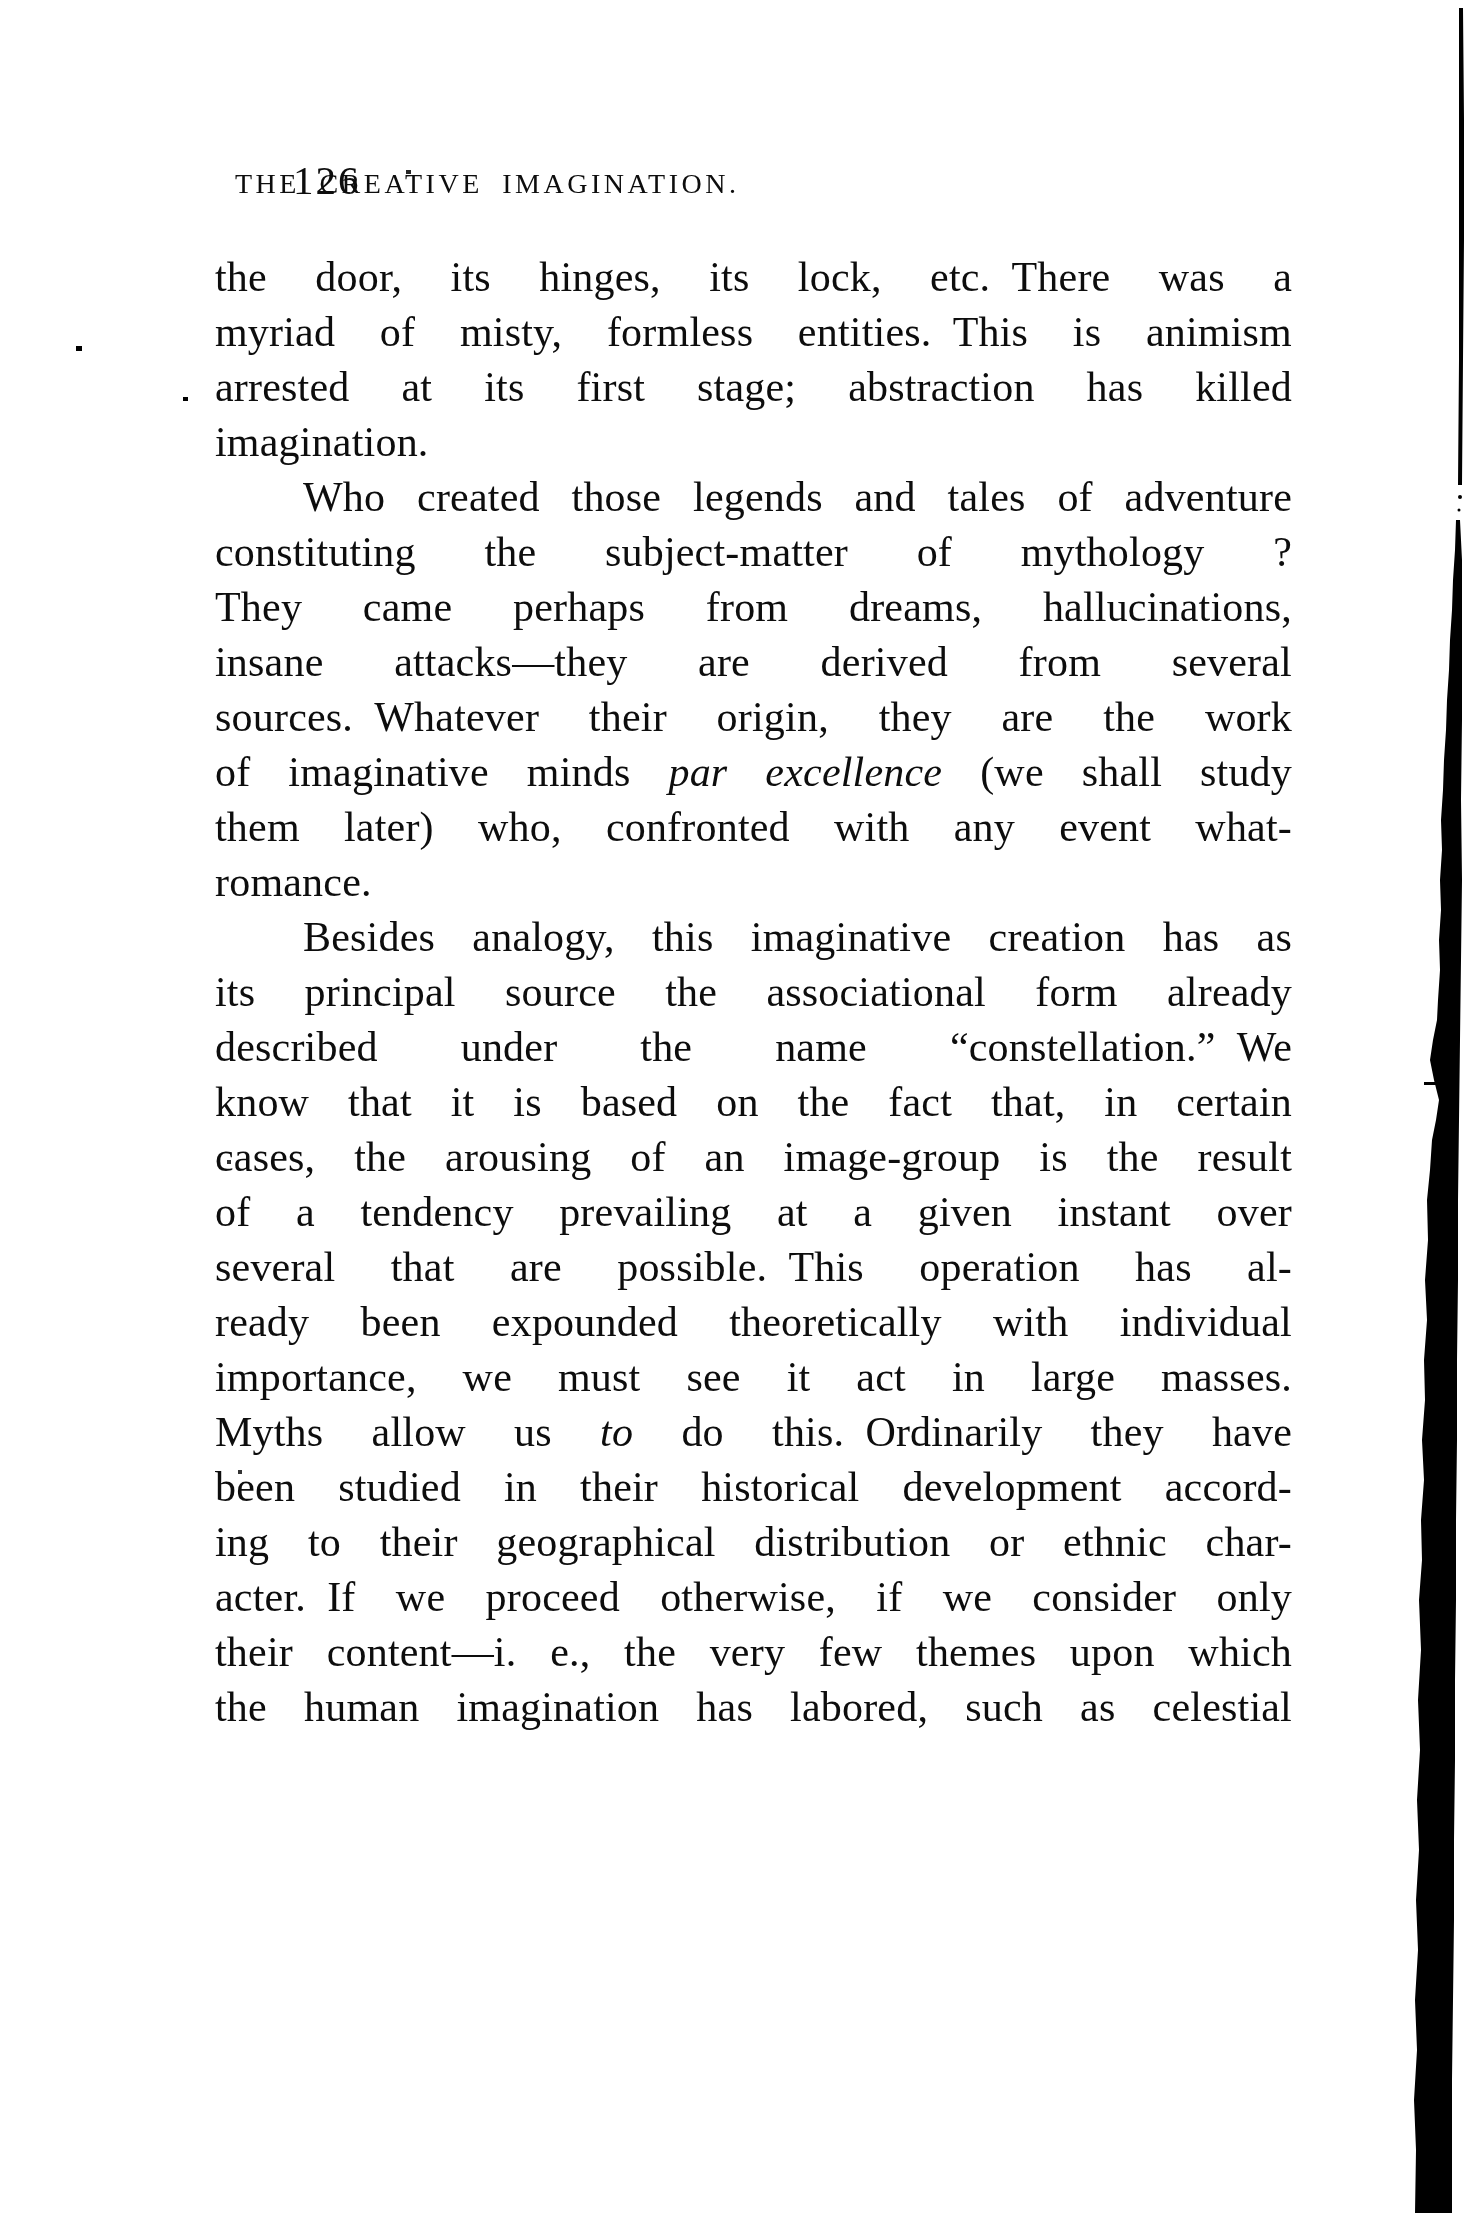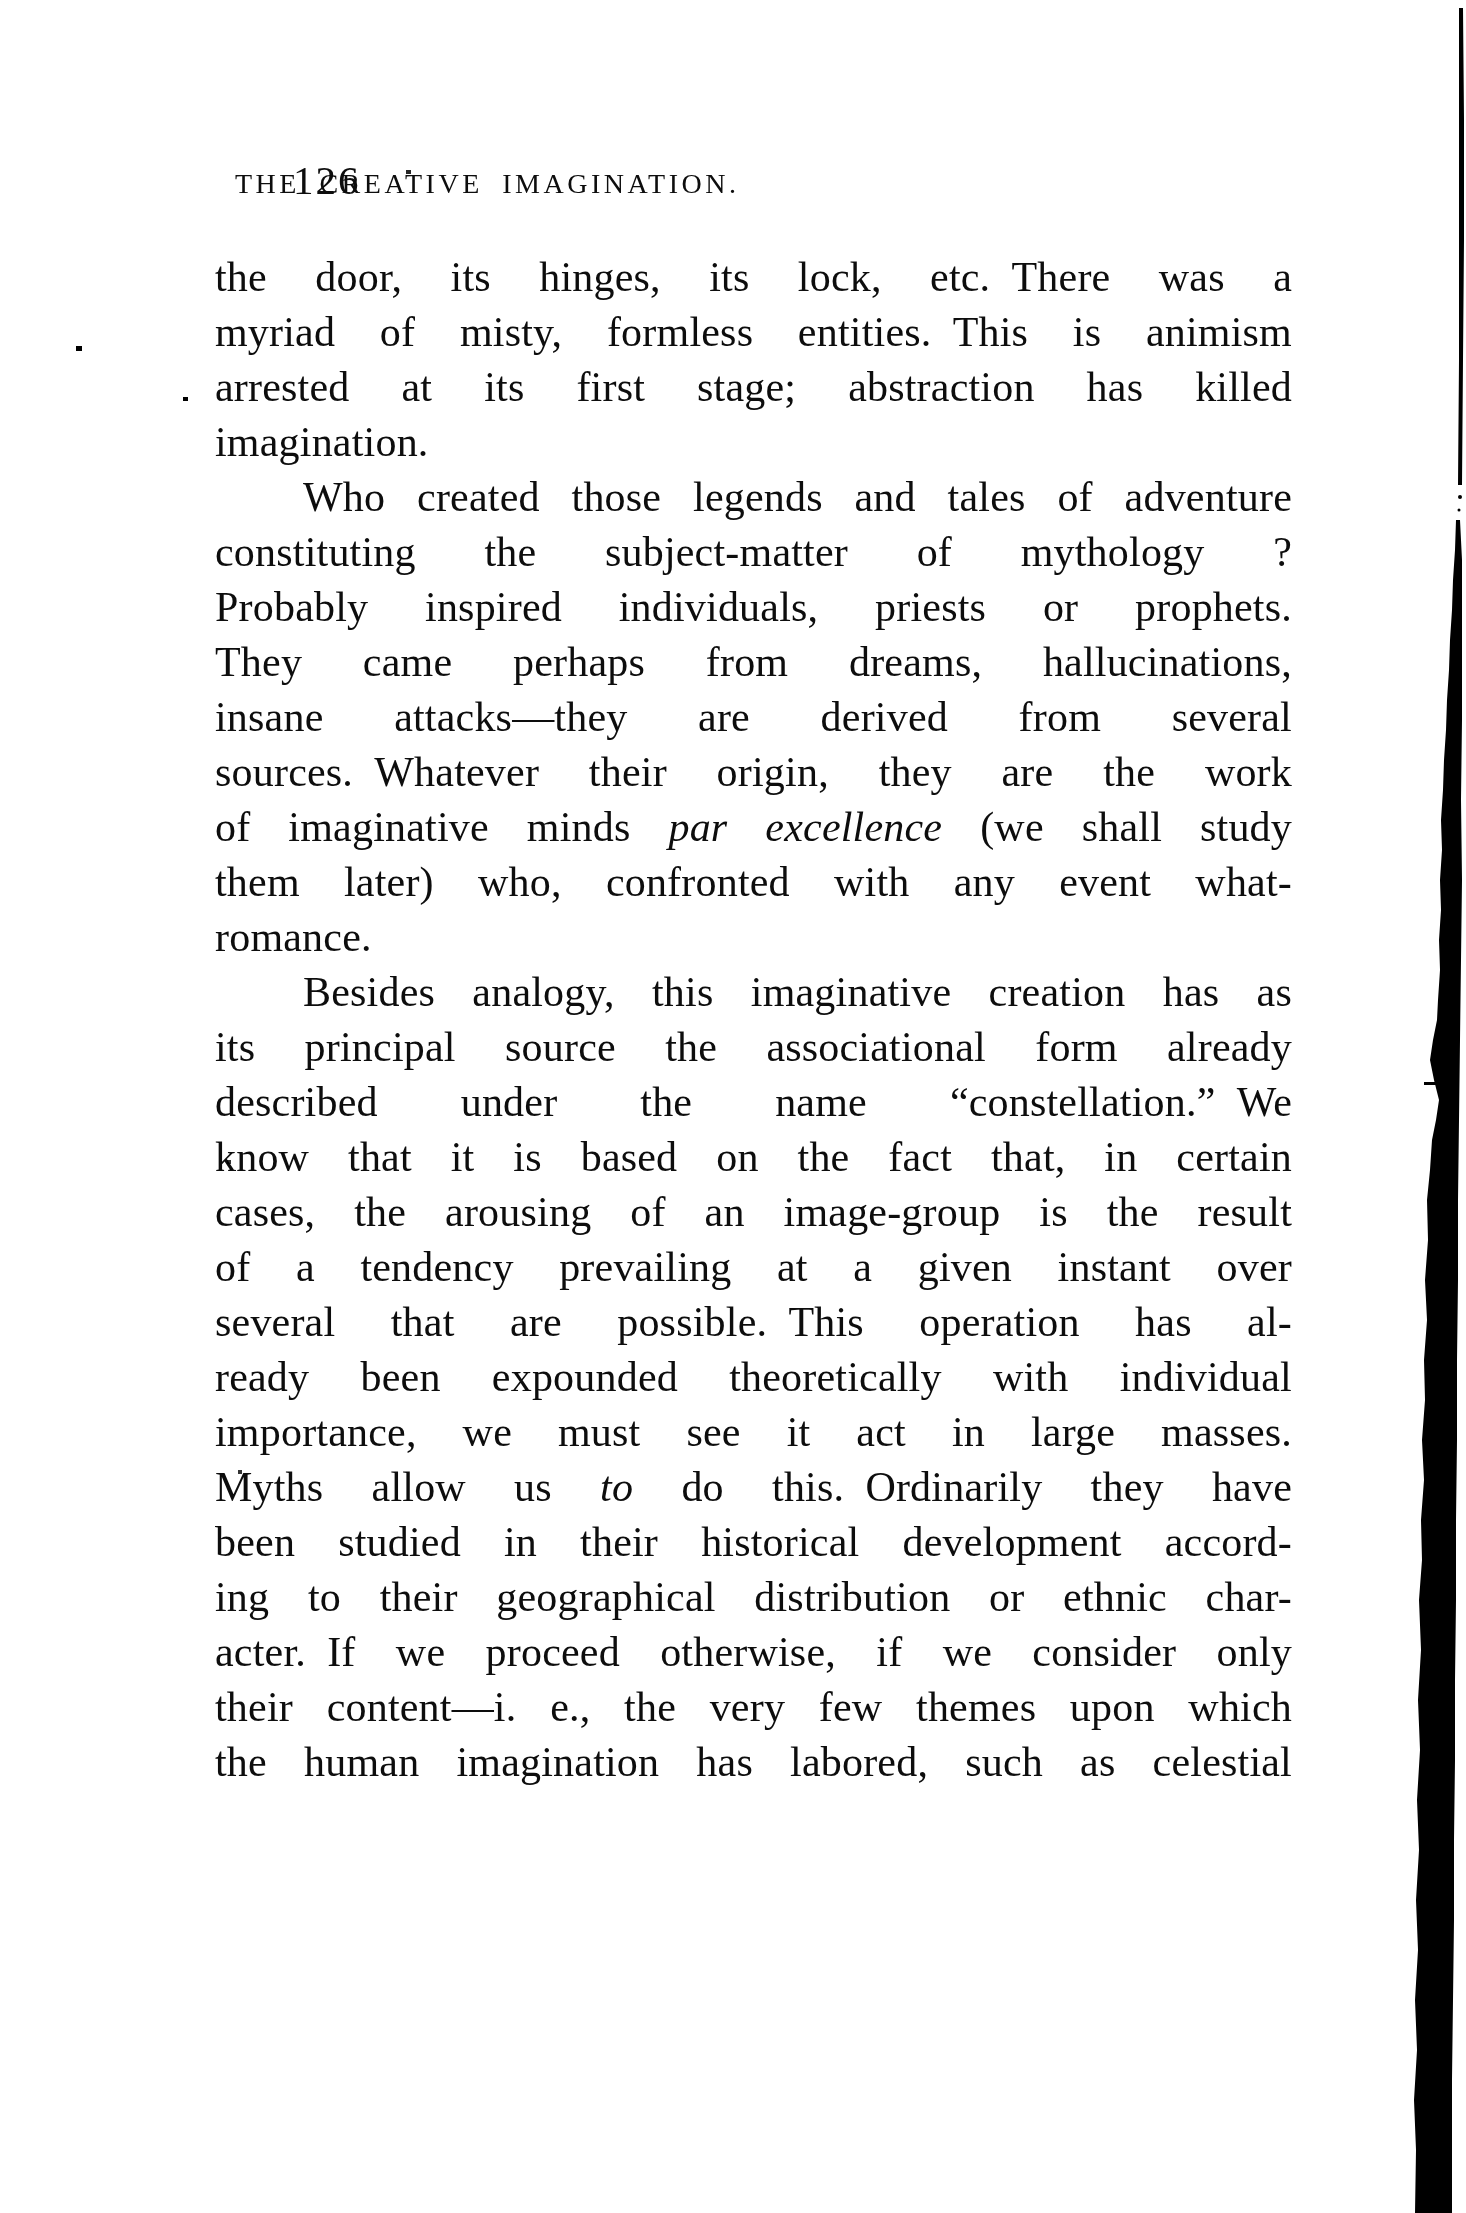--- a/index.html
+++ b/index.html
@@ -57,21 +57,20 @@
   <main class="text-block" id="body-text">
       <div class="para">
         <div class="line"><span>the door, its hinges, its lock, etc. There was a</span></div>
         <div class="line"><span>myriad of misty, formless entities. This is animism</span></div>
         <div class="line"><span>arrested at its first stage; abstraction has killed</span></div>
         <div class="line last"><span>imagination.</span></div>
       </div>
       <div class="para indent">
         <div class="line"><span>Who created those legends and tales of adventure</span></div>
         <div class="line"><span>constituting the subject-matter of mythology ?</span></div>
-        <div class="line"><span>Probably inspired individuals, priests or prophets.</span></div>
         <div class="line"><span>They came perhaps from dreams, hallucinations,</span></div>
         <div class="line"><span>insane attacks—they are derived from several</span></div>
         <div class="line"><span>sources. Whatever their origin, they are the work</span></div>
         <div class="line"><span>of imaginative minds </span><em>par excellence</em><span> (we shall study</span></div>
         <div class="line"><span>them later) who, confronted with any event what-</span></div>
         <div class="line last"><span>romance.</span></div>
       </div>
       <div class="para indent">
         <div class="line"><span>Besides analogy, this imaginative creation has as</span></div>
         <div class="line"><span>its principal source the associational form already</span></div>

